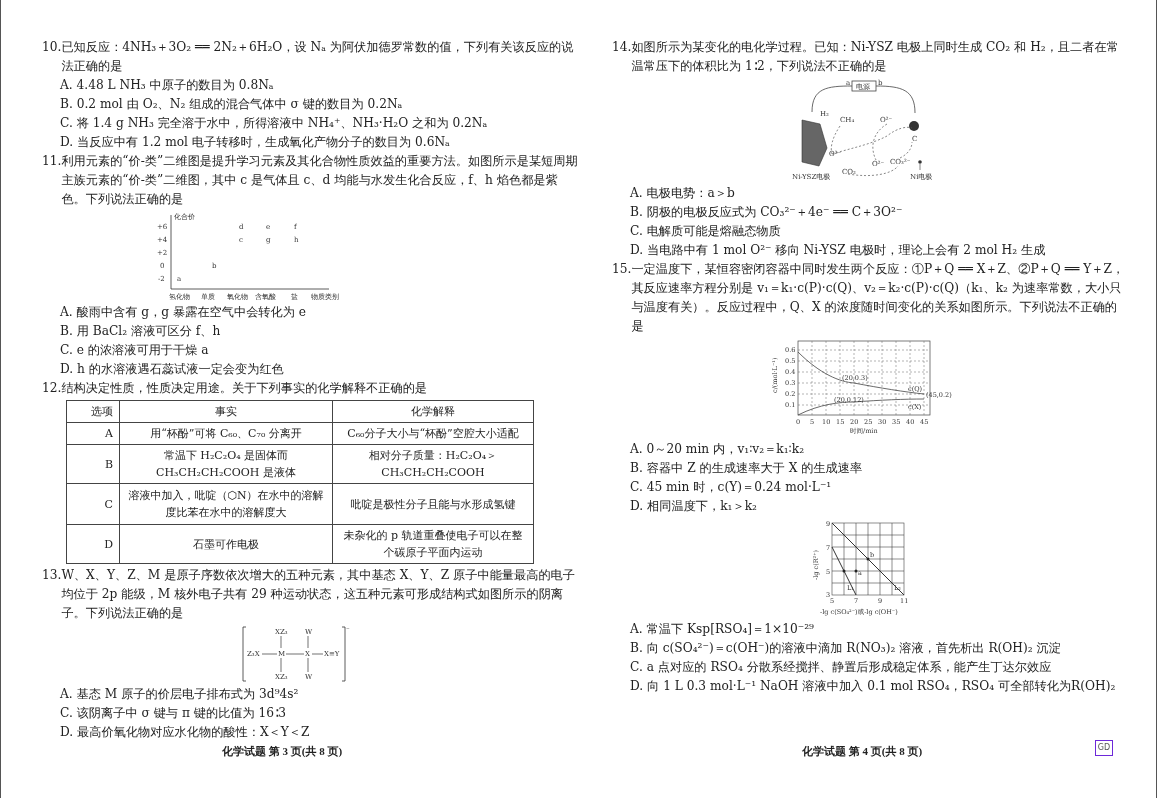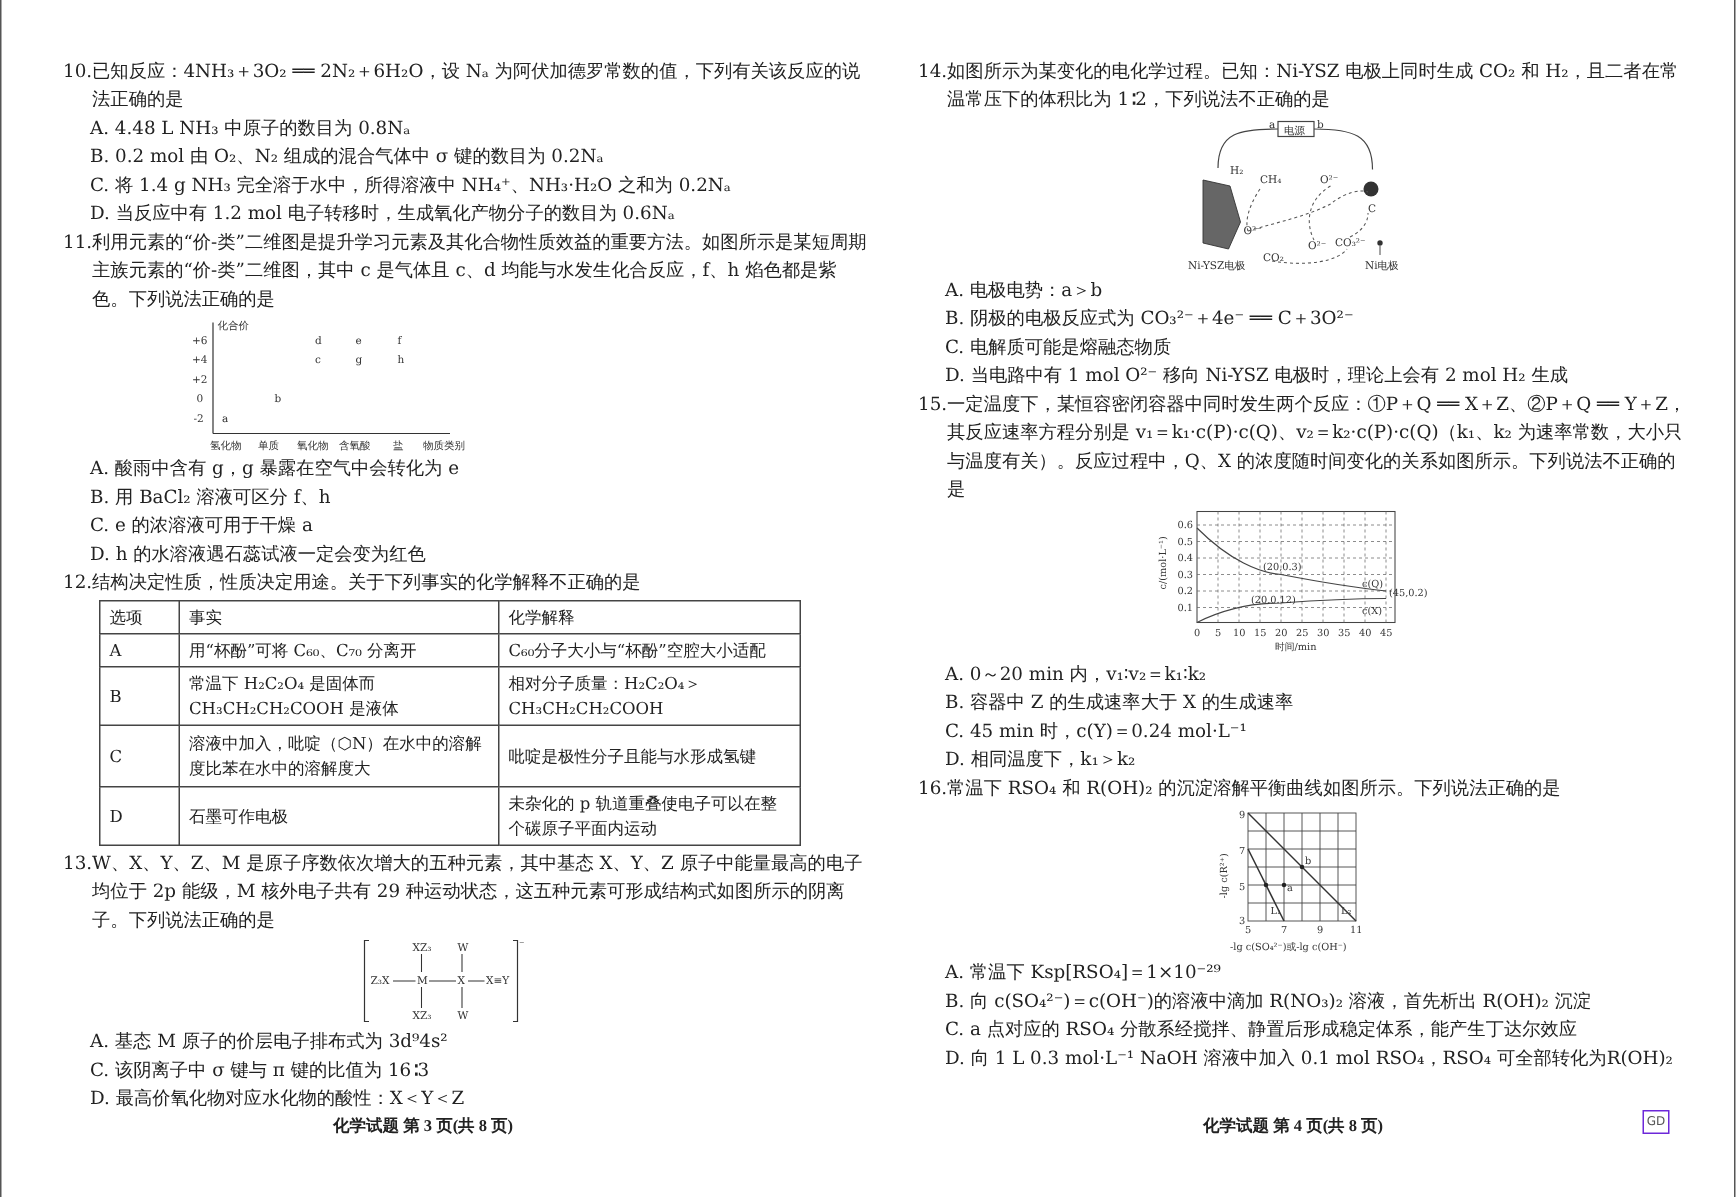--- a/index.html
+++ b/index.html
@@ -9,22 +9,22 @@
   .col{position:absolute;top:38px;}
   .col.left{left:42px;width:540px;}
   .col.right{left:612px;width:515px;}
   .q{margin:0;}
   .qhead{display:flex;}
   .qnum{flex:0 0 auto;white-space:pre;text-align:right;}
   .qtext{flex:1;}
   .opt{padding-left:18px;}
   .fig{position:relative;margin:2px auto;}
   table.t12{border-collapse:collapse;margin:2px 0 2px 24px;width:468px;font-size:11px;line-height:17px;}
-  table.t12 td,table.t12 th{border:1px solid #444;padding:2px 6px;font-weight:normal;text-align:left;vertical-align:middle;}
-  table.t12 td.c1,table.t12 th.c1{text-align:left;width:40px;}
+  table.t12 td,table.t12 th{border:1px solid #444;padding:2px 6px;font-weight:normal;text-align:center;vertical-align:middle;}
+  table.t12 td.c1,table.t12 th.c1{text-align:right;width:40px;}
   table.t12 td.c2,table.t12 th.c2{width:200px;}
   .footer{position:absolute;top:742px;font-size:11px;font-weight:bold;font-family:Liberation Serif, serif;}
   .gd{position:absolute;left:1095px;top:740px;width:16px;height:14px;border:1px solid #6d28d9;font-size:8px;text-align:center;line-height:14px;color:#555;font-family:"DejaVu Sans",sans-serif;}
   svg text{font-family:"DejaVu Serif","Liberation Serif",serif;}
 </style>
 </head>
 <body>
 
 <div class="frame"></div>
 
@@ -39,21 +39,21 @@
     <div class="opt">B. 0.2 mol 由 O₂、N₂ 组成的混合气体中 σ 键的数目为 0.2Nₐ</div>
     <div class="opt">C. 将 1.4 g NH₃ 完全溶于水中，所得溶液中 NH₄⁺、NH₃·H₂O 之和为 0.2Nₐ</div>
     <div class="opt">D. 当反应中有 1.2 mol 电子转移时，生成氧化产物分子的数目为 0.6Nₐ</div>
   </div>
 
   <div class="q">
     <div class="qhead">
         <span class="qnum">11.</span>
         <span class="qtext">利用元素的“价-类”二维图是提升学习元素及其化合物性质效益的重要方法。如图所示是某短周期主族元素的“价-类”二维图，其中 c 是气体且 c、d 均能与水发生化合反应，f、h 焰色都是紫色。下列说法正确的是</span>
       </div>
-    <div class="fig" style="width:200px;height:90px;margin-left:78px;">
+    <div class="fig" style="width:200px;height:90px;margin-left:107px;">
       <svg width="200" height="90" viewBox="0 0 200 90" font-size="7" fill="#333">
         <line x1="22" y1="78" x2="22" y2="4" stroke="#333" stroke-width="0.8"></line>
         <line x1="22" y1="78" x2="180" y2="78" stroke="#333" stroke-width="0.8"></line>
         <text x="25" y="8">化合价</text>
         <text x="8" y="18">+6</text>
           <text x="8" y="31">+4</text>
           <text x="8" y="44">+2</text>
           <text x="11" y="57">0</text>
           <text x="9" y="70">-2</text>
         <text x="28" y="70">a</text>
@@ -243,24 +243,20 @@
         <text x="27" y="55" transform="rotate(-90 27 55)">c/(mol·L⁻¹)</text>
       </svg>
     </div>
     <div class="opt">A. 0～20 min 内，v₁∶v₂＝k₁∶k₂</div>
     <div class="opt">B. 容器中 Z 的生成速率大于 X 的生成速率</div>
     <div class="opt">C. 45 min 时，c(Y)＝0.24 mol·L⁻¹</div>
     <div class="opt">D. 相同温度下，k₁＞k₂</div>
   </div>
 
   <div class="q">
-    <div class="qhead">
-        <span class="qnum">16.</span>
-        <span class="qtext">常温下 RSO₄ 和 R(OH)₂ 的沉淀溶解平衡曲线如图所示。下列说法正确的是</span>
-      </div>
     <div class="fig" style="width:120px;height:100px;margin-left:190px;">
       <svg width="120" height="100" viewBox="0 0 120 100" font-size="6.5" fill="#333">
         <g stroke="#444" stroke-width="0.6">
           <rect x="30" y="5" width="72" height="72" fill="none"></rect>
           <line x1="42" y1="5" x2="42" y2="77"></line>
             <line x1="54" y1="5" x2="54" y2="77"></line>
             <line x1="66" y1="5" x2="66" y2="77"></line>
           <line x1="78" y1="5" x2="78" y2="77"></line>
             <line x1="90" y1="5" x2="90" y2="77"></line>
           <line x1="30" y1="17" x2="102" y2="17"></line>

